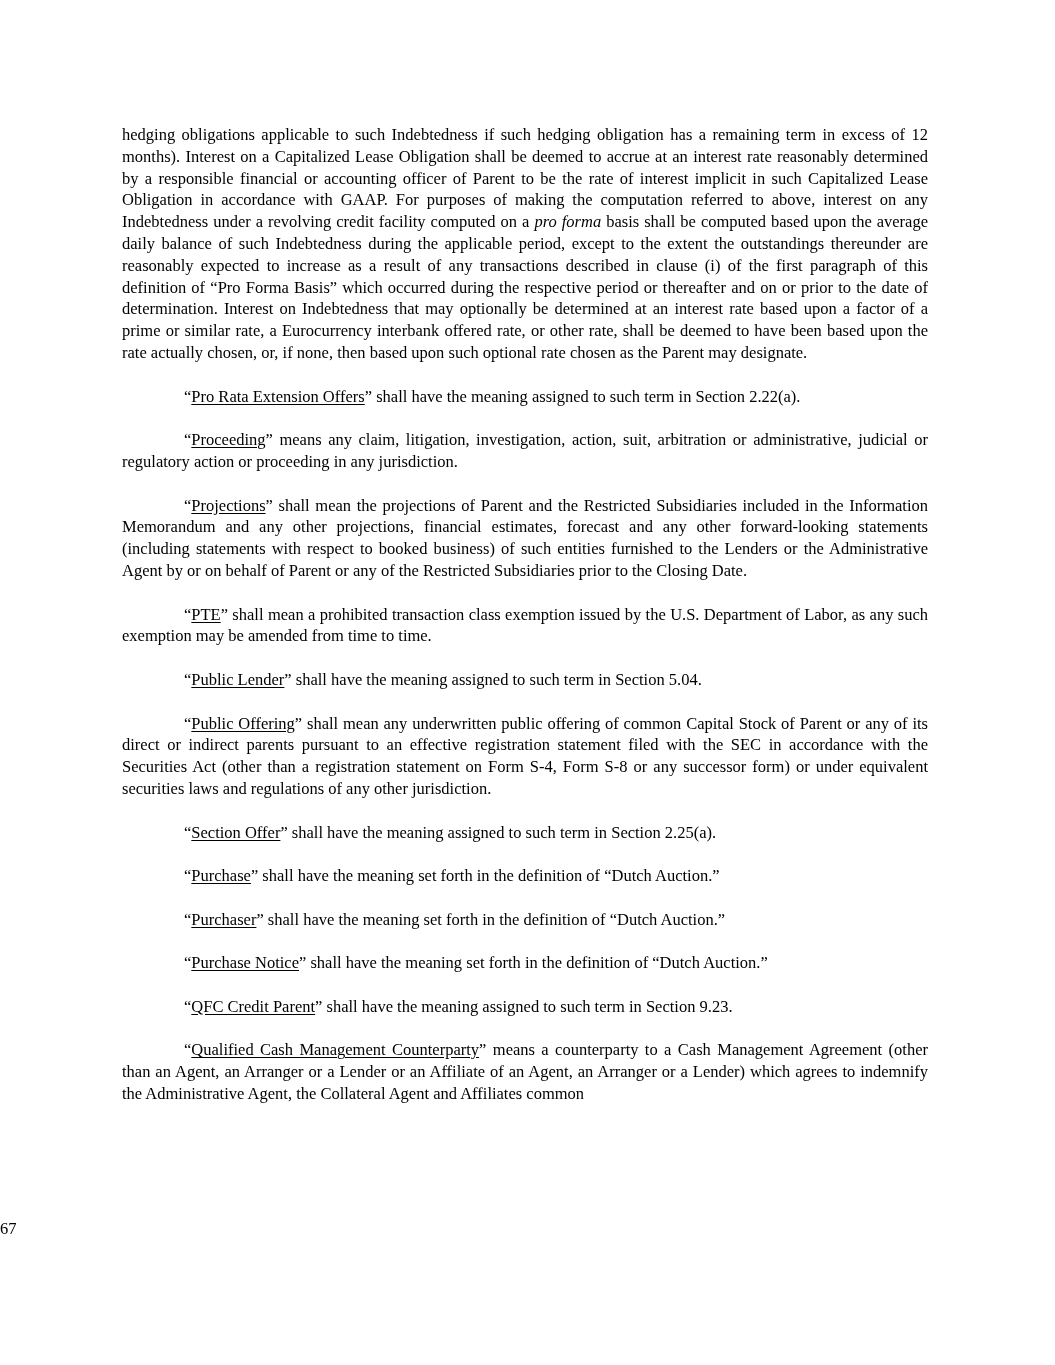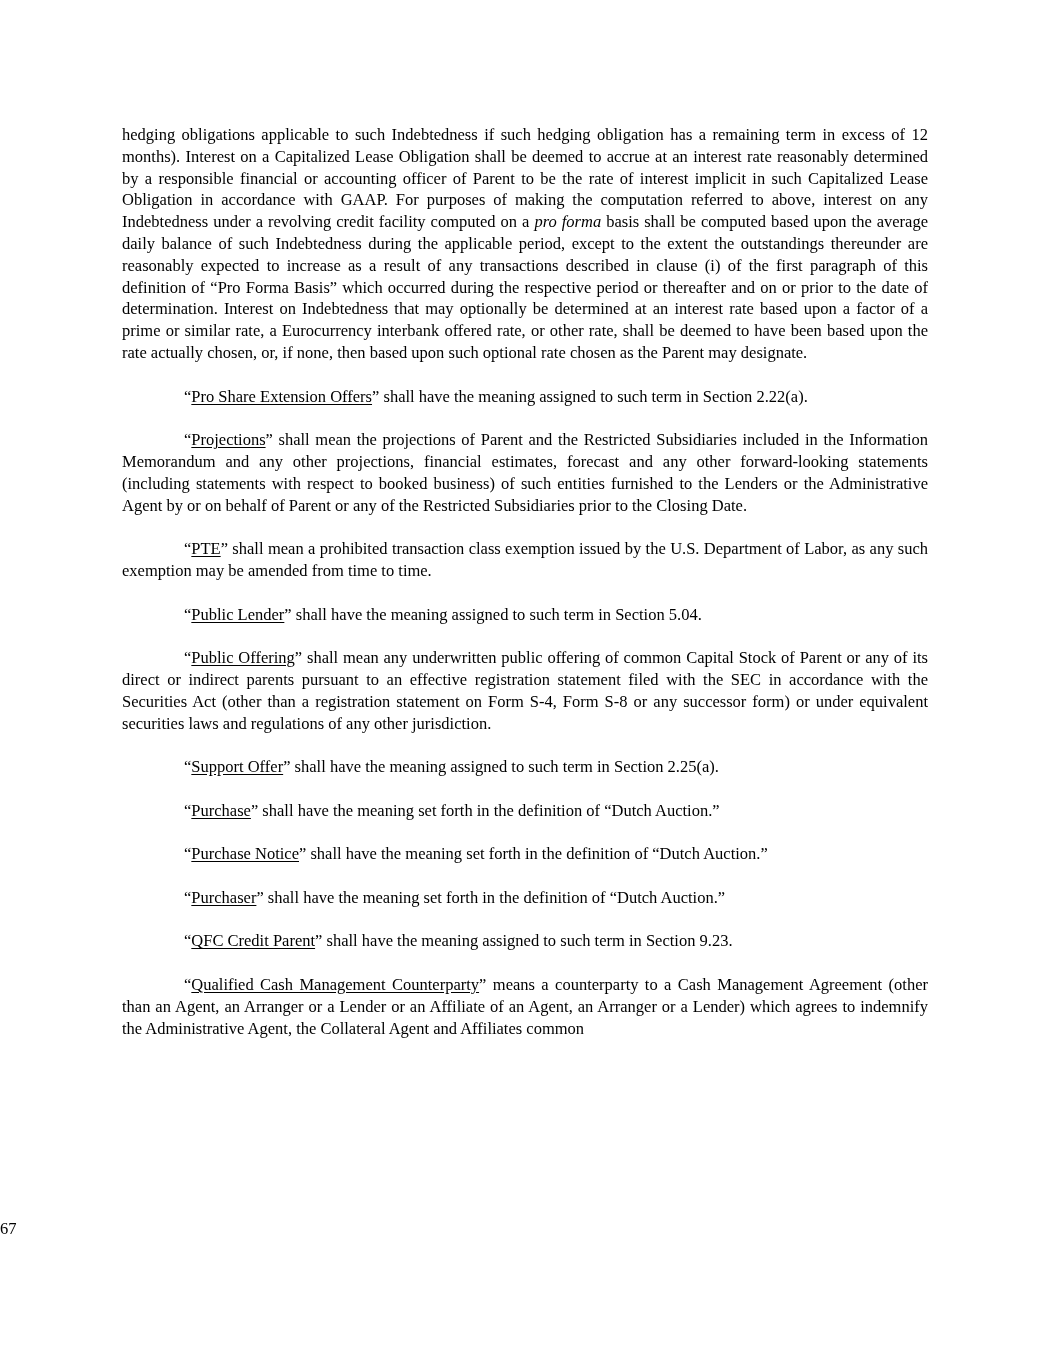--- a/index.html
+++ b/index.html
@@ -46,26 +46,27 @@
     width: 100%;
     text-align: left;
   }
 </style>
 </head>
 <body>
 
 <div class="page">
   <div class="content">
       <p class="para"><span class="r">hedging obligations applicable to such Indebtedness if such hedging obligation has a remaining term in excess of 12 months). Interest on a Capitalized Lease Obligation shall be deemed to accrue at an interest rate reasonably determined by a responsible financial or accounting officer of Parent to be the rate of interest implicit in such Capitalized Lease Obligation in accordance with GAAP. For purposes of making the computation referred to above, interest on any Indebtedness under a revolving credit facility computed on a </span><span class="it">pro forma</span><span class="r"> basis shall be computed based upon the average daily balance of such Indebtedness during the applicable period, except to the extent the outstandings thereunder are reasonably expected to increase as a result of any transactions described in clause (i) of the first paragraph of this definition of “Pro Forma Basis” which occurred during the respective period or thereafter and on or prior to the date of determination. Interest on Indebtedness that may optionally be determined at an interest rate based upon a factor of a prime or similar rate, a Eurocurrency interbank offered rate, or other rate, shall be deemed to have been based upon the rate actually chosen, or, if none, then based upon such optional rate chosen as the Parent may designate.</span></p>
-      <p class="para indent"><span class="r">“</span><span class="term">Pro Share Extension Offers</span><span class="r">” shall have the meaning assigned to such term in Section 2.22(a).</span></p>
+      <p class="para indent"><span class="r">“</span><span class="term">Pro Rata Extension Offers</span><span class="r">” shall have the meaning assigned to such term in Section 2.22(a).</span></p>
+      <p class="para indent"><span class="r">“</span><span class="term">Proceeding</span><span class="r">” means any claim, litigation, investigation, action, suit, arbitration or administrative, judicial or regulatory action or proceeding in any jurisdiction.</span></p>
       <p class="para indent"><span class="r">“</span><span class="term">Projections</span><span class="r">” shall mean the projections of Parent and the Restricted Subsidiaries included in the Information Memorandum and any other projections, financial estimates, forecast and any other forward-looking statements (including statements with respect to booked business) of such entities furnished to the Lenders or the Administrative Agent by or on behalf of Parent or any of the Restricted Subsidiaries prior to the Closing Date.</span></p>
       <p class="para indent"><span class="r">“</span><span class="term">PTE</span><span class="r">” shall mean a prohibited transaction class exemption issued by the U.S. Department of Labor, as any such exemption may be amended from time to time.</span></p>
       <p class="para indent"><span class="r">“</span><span class="term">Public Lender</span><span class="r">” shall have the meaning assigned to such term in Section 5.04.</span></p>
       <p class="para indent"><span class="r">“</span><span class="term">Public Offering</span><span class="r">” shall mean any underwritten public offering of common Capital Stock of Parent or any of its direct or indirect parents pursuant to an effective registration statement filed with the SEC in accordance with the Securities Act (other than a registration statement on Form S-4, Form S-8 or any successor form) or under equivalent securities laws and regulations of any other jurisdiction.</span></p>
-      <p class="para indent"><span class="r">“</span><span class="term">Support Offer</span><span class="r">” shall have the meaning assigned to such term in Section 2.25(a).</span></p>
+      <p class="para indent"><span class="r">“</span><span class="term">Section Offer</span><span class="r">” shall have the meaning assigned to such term in Section 2.25(a).</span></p>
       <p class="para indent"><span class="r">“</span><span class="term">Purchase</span><span class="r">” shall have the meaning set forth in the definition of “Dutch Auction.”</span></p>
+      <p class="para indent"><span class="r">“</span><span class="term">Purchaser</span><span class="r">” shall have the meaning set forth in the definition of “Dutch Auction.”</span></p>
       <p class="para indent"><span class="r">“</span><span class="term">Purchase Notice</span><span class="r">” shall have the meaning set forth in the definition of “Dutch Auction.”</span></p>
-      <p class="para indent"><span class="r">“</span><span class="term">Purchaser</span><span class="r">” shall have the meaning set forth in the definition of “Dutch Auction.”</span></p>
       <p class="para indent"><span class="r">“</span><span class="term">QFC Credit Parent</span><span class="r">” shall have the meaning assigned to such term in Section 9.23.</span></p>
       <p class="para indent"><span class="r">“</span><span class="term">Qualified Cash Management Counterparty</span><span class="r">” means a counterparty to a Cash Management Agreement (other than an Agent, an Arranger or a Lender or an Affiliate of an Agent, an Arranger or a Lender) which agrees to indemnify the Administrative Agent, the Collateral Agent and Affiliates common</span></p>
     </div>
   <div class="page-number">67</div>
 </div>
 
 </body></html>

